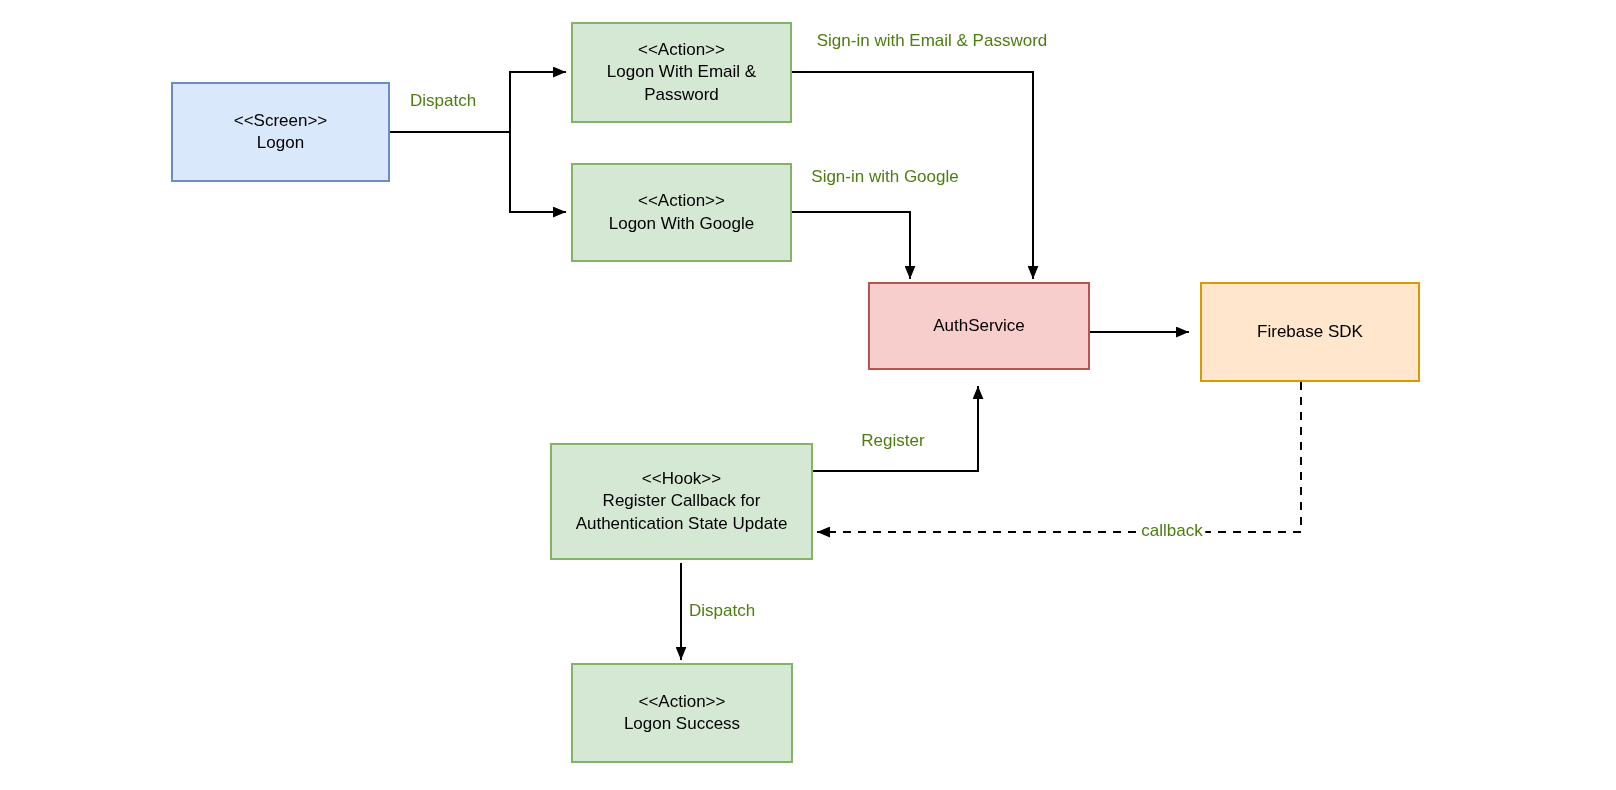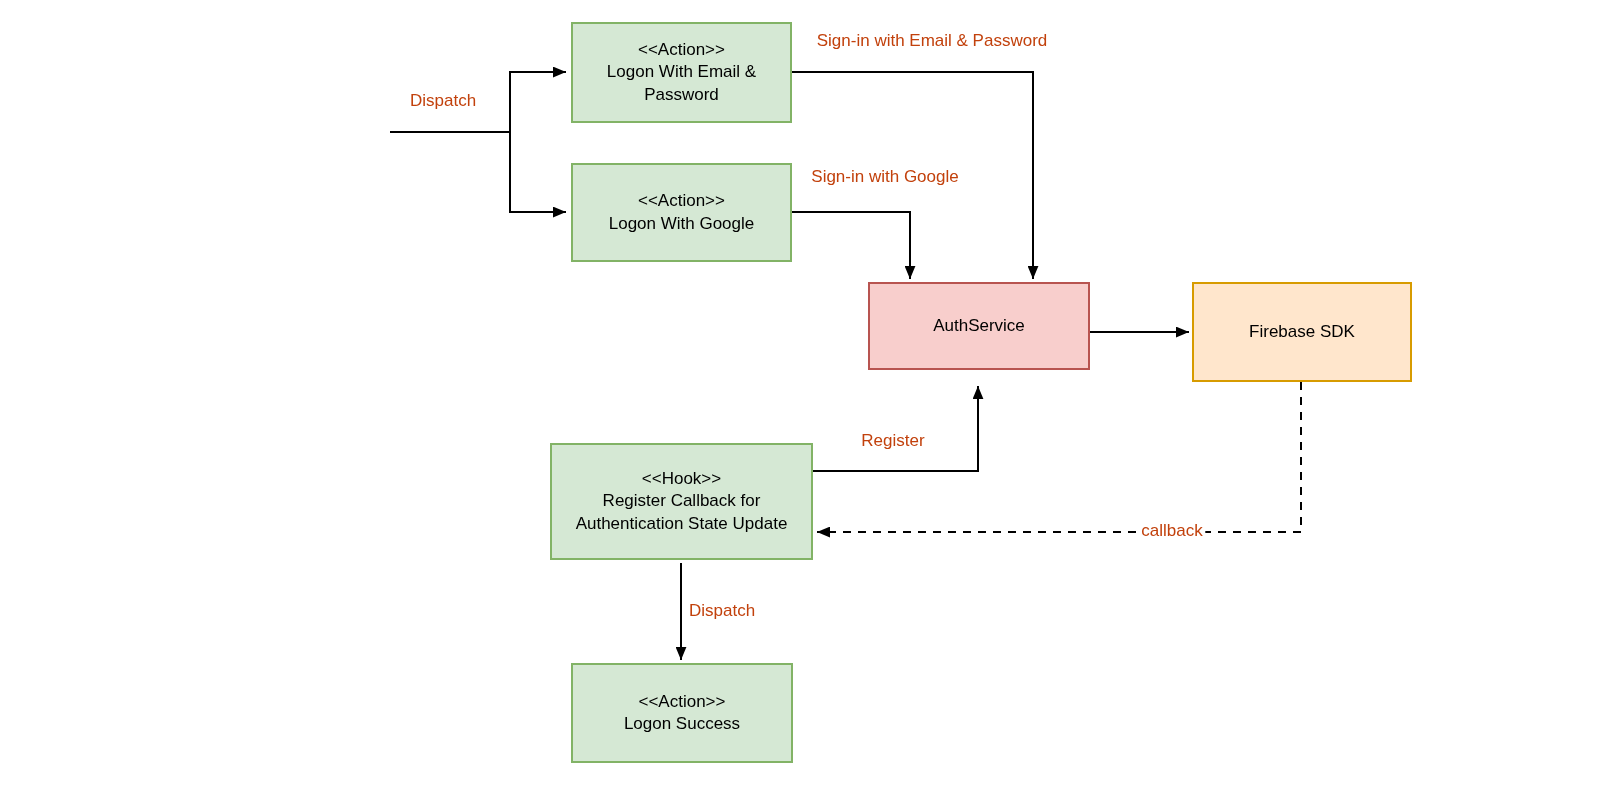--- a/index.html
+++ b/index.html
@@ -40,26 +40,26 @@
     font-size: 17px;
     line-height: 1.3;
     color: #000000;
     padding: 0 2px;
   }
   .node .line { display: block; }
   .node .line:empty { display: none; }
   .c-screen  { background: var(--screen-fill);  border-color: var(--screen-stroke); }
   .c-action  { background: var(--action-fill);  border-color: var(--action-stroke); }
   .c-service { background: var(--service-fill); border-color: var(--service-stroke); }
-  .c-sdk     { background: var(--sdk-fill);     border-color: var(--sdk-stroke); }
+  .c-sdk     { background: var(--sdk-fill);     border-color: var(--sdk-stroke); margin-left: 8px; }
   .edge-label {
     position: absolute;
     font-size: 17px;
     line-height: 1.2;
-    color: #c2410c;
+    color: #4d7c0f;
     white-space: nowrap;
   }
   .edge-label.centered { transform: translateX(-50%); }
   .edge-label.on-line {
     background: #ffffff;
     padding: 0 3px;
   }
 </style>
 </head>
 <body>
@@ -94,20 +94,26 @@
   <div class="edge-label centered" style="left:932px; top:31px;">Sign-in with Email &amp; Password</div>
 
   <div class="edge-label centered" style="left:885px; top:167px;">Sign-in with Google</div>
 
   <div class="edge-label centered" style="left:893px; top:431px;">Register</div>
 
   <div class="edge-label centered on-line" style="left:1172px; top:521px;">callback</div>
 
   <div class="edge-label" style="left:689px; top:601px;">Dispatch</div>
 
+  <div class="node c-screen" style="left:171px; top:82px; width:219px; height:100px;">
+    <div>
+      <span class="line">&lt;&lt;Screen&gt;&gt;</span>
+      <span class="line">Logon</span>
+    </div>
+  </div>
 
   <div class="node c-action" style="left:571px; top:22px; width:221px; height:101px;">
     <div>
       <span class="line">&lt;&lt;Action&gt;&gt;</span>
       <span class="line">Logon With Email &amp; Password</span>
     </div>
   </div>
 
   <div class="node c-action" style="left:571px; top:163px; width:221px; height:99px;">
     <div>

